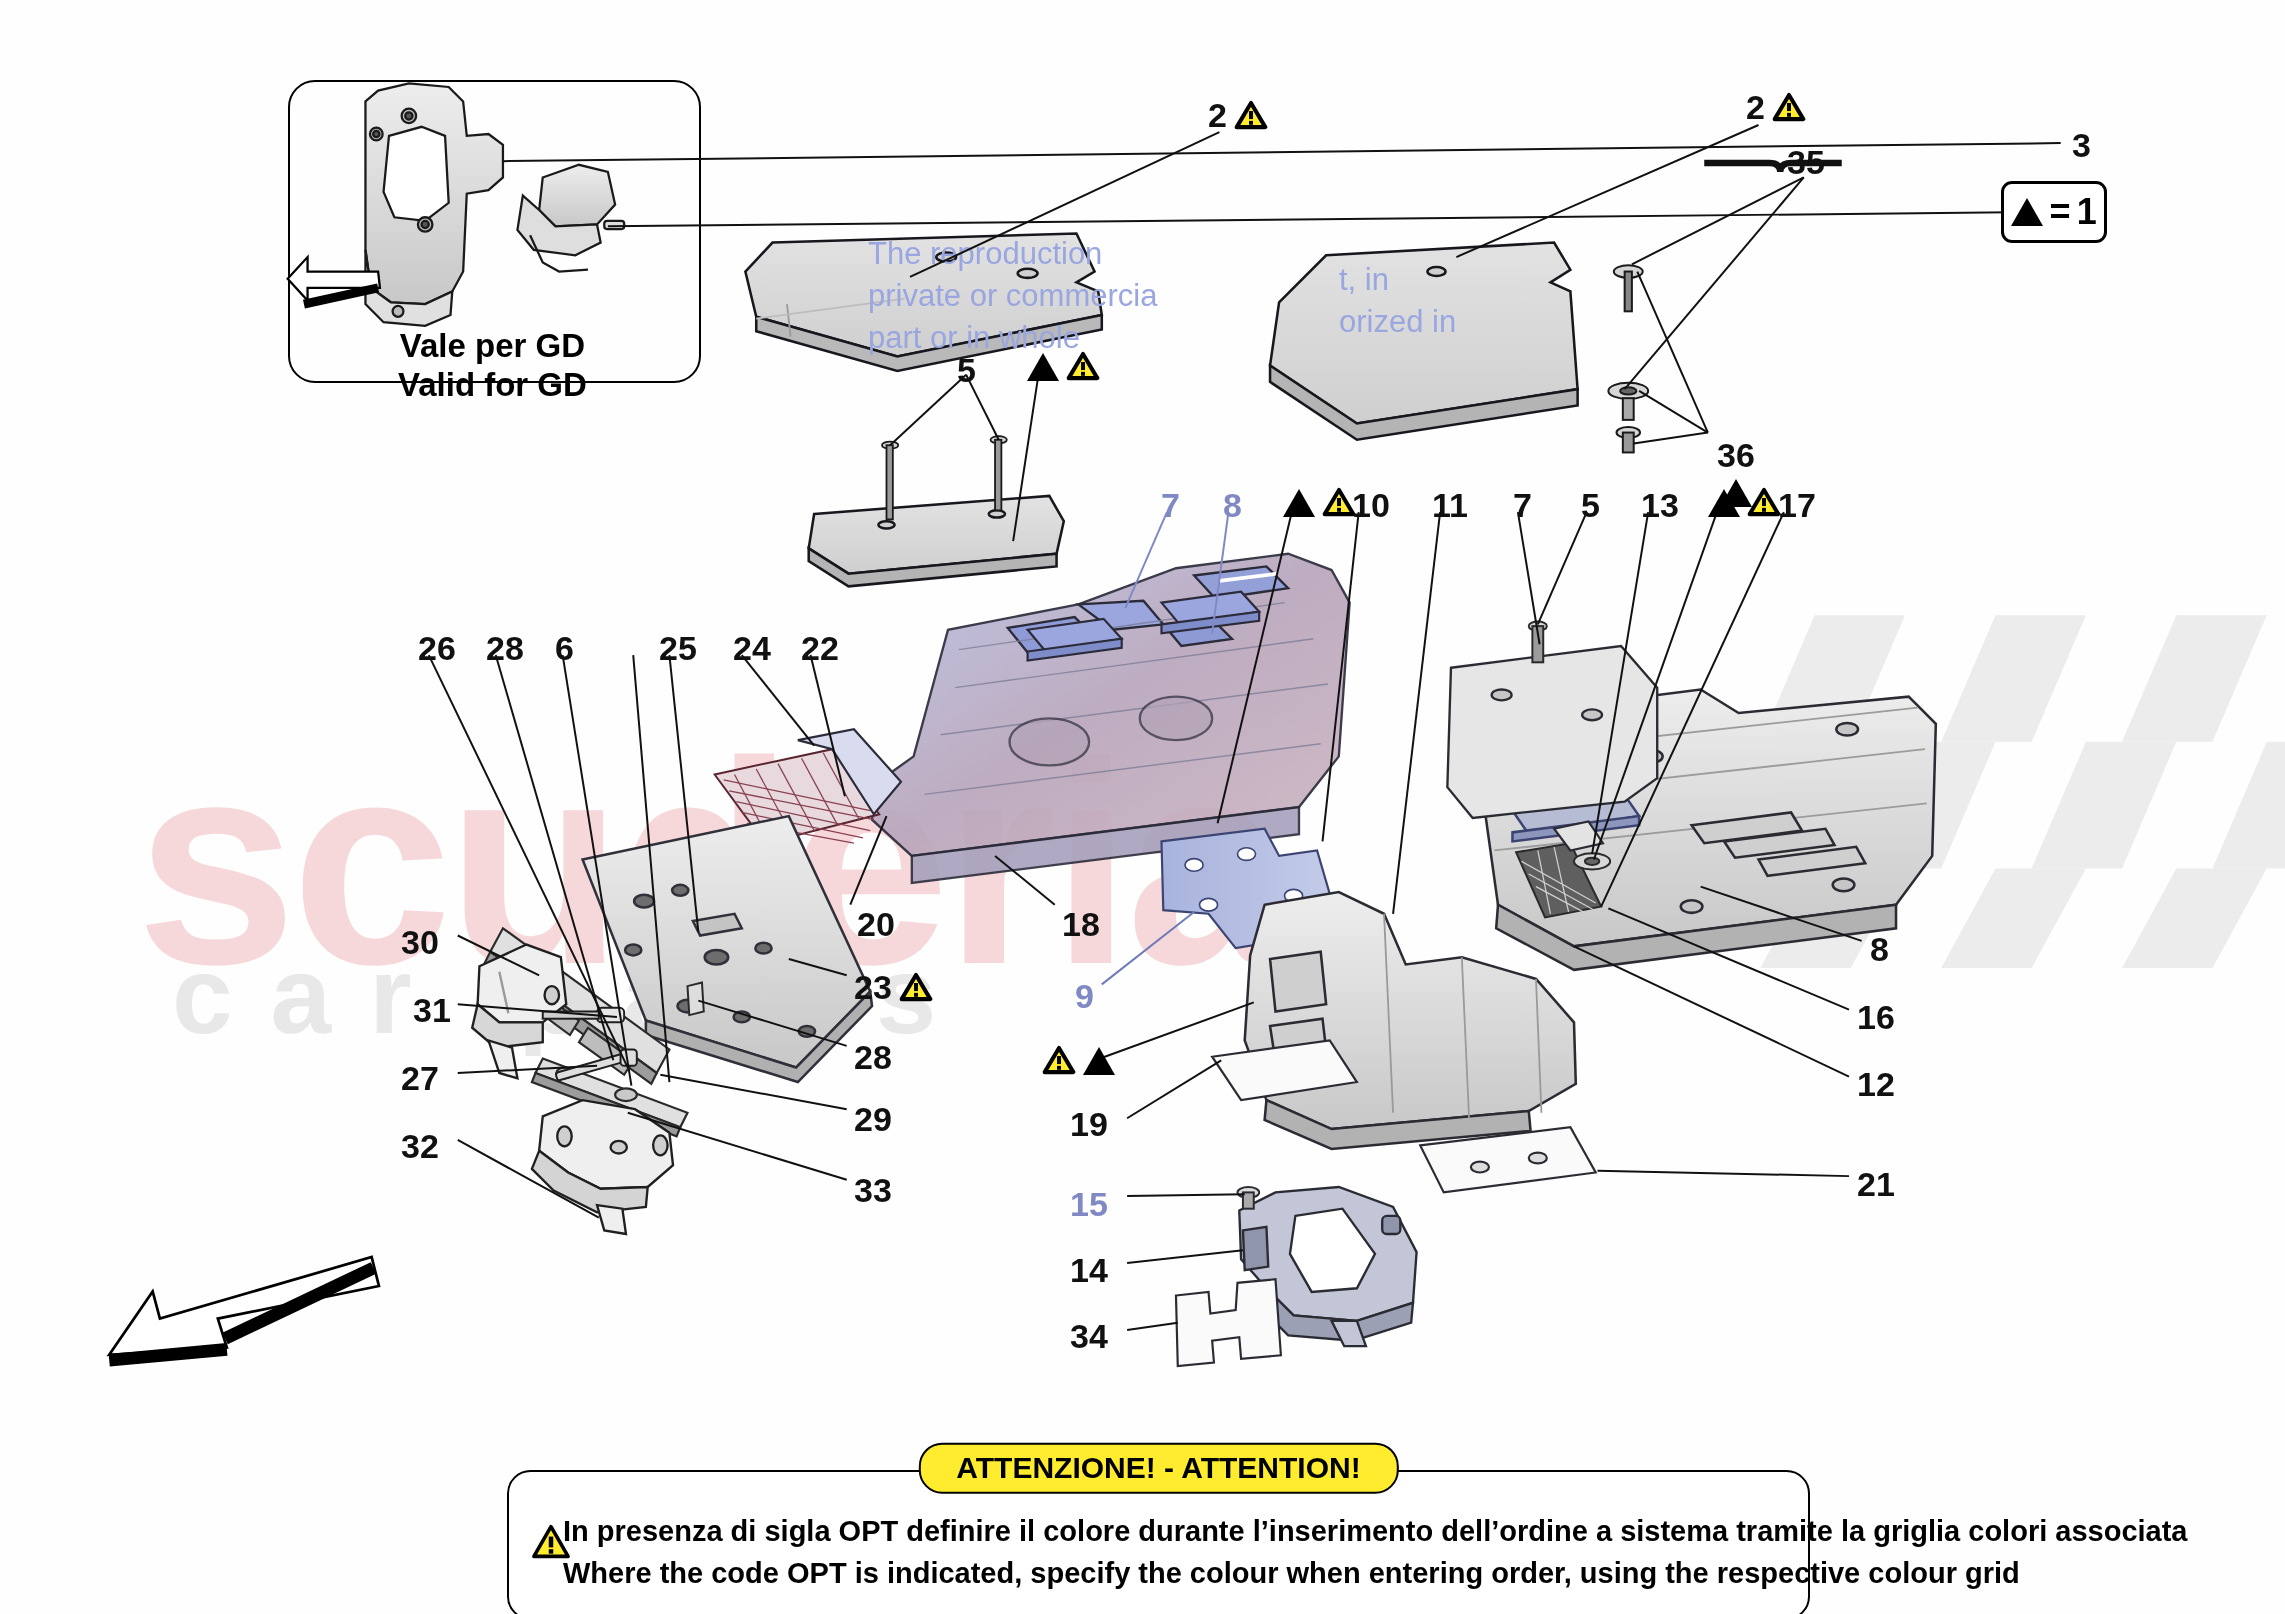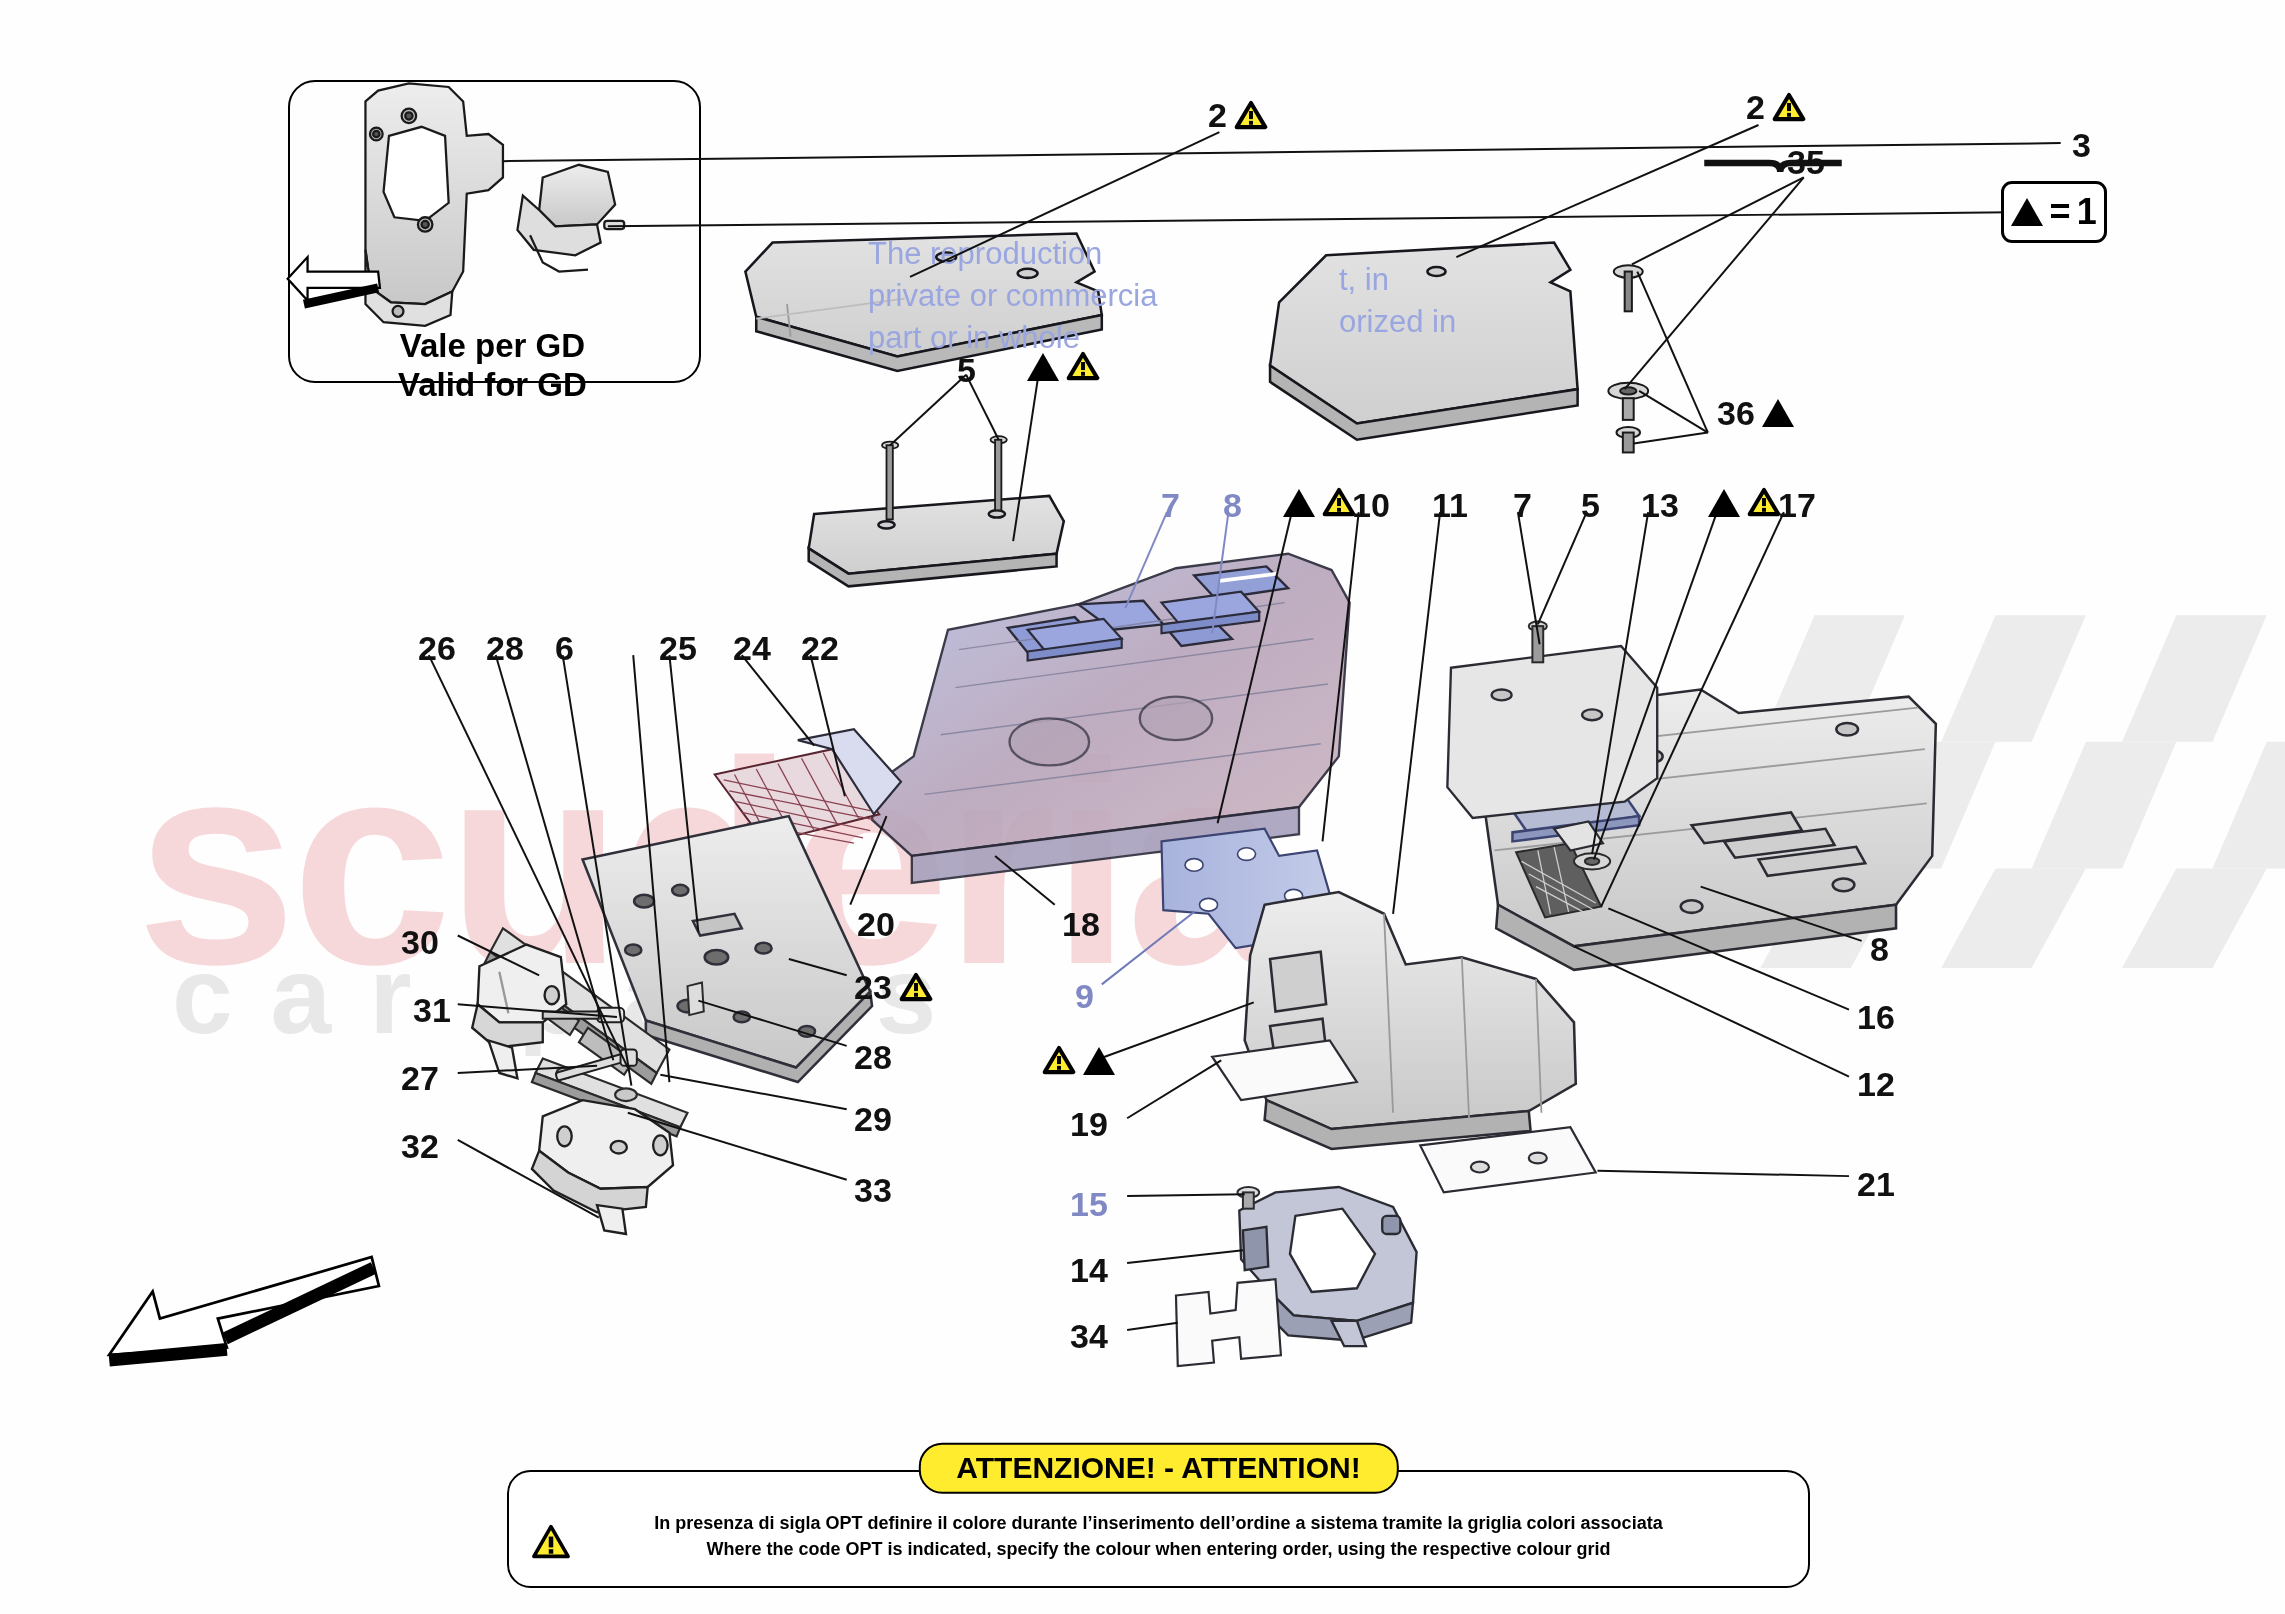--- a/index.html
+++ b/index.html
@@ -68,21 +68,21 @@
   .attn-wrap{position:absolute;left:507px;top:1470px;width:1303px;z-index:40;}
   .attn-box{
     border:2.7px solid #000;border-radius:23.5px;background:#fff;
     padding:38px 54px 23.5px 54px;text-align:center;
   }
   .attn-badge{
     position:absolute;left:50%;top:-1.8px;transform:translate(-50%,-50%);
     background:#ffec2e;border:2.7px solid #000;border-radius:23.5px;
     padding:5.4px 36px 7.2px 36px;font-size:30px;font-weight:bold;color:#000;white-space:nowrap;
   }
-  .attn-line{font-size:18px;font-weight:bold;color:#000;line-height:1.45;white-space:nowrap;}
+  .attn-line{font-size:29px;font-weight:bold;color:#000;line-height:1.45;white-space:nowrap;}
   .attn-icon{position:absolute;left:23.5px;top:54px;}
 
   
   .bigarrow{position:absolute;left:100px;top:1248px;z-index:25;}
 
   
   .wm-blue{
     position:absolute;color:#9aa6e0;font-size:31px;line-height:1.35;
     z-index:14;pointer-events:none;white-space:pre;
     font-family:"Liberation Sans",sans-serif;
@@ -529,21 +529,21 @@
       <div class="lbl row" style="left: 1027px; top: 351px;">
         <span class="tri"></span>
         <span class="warn">
           <svg width="34" height="31" viewBox="0 0 38 34">
             <path d="M19 3 L35 30 L3 30 Z" fill="#ffec2e" stroke="#000" stroke-width="4.5" stroke-linejoin="round"></path>
             <rect x="16.8" y="12" width="4.4" height="9" fill="#000"></rect>
             <rect x="16.8" y="23" width="4.4" height="4.4" fill="#000"></rect>
           </svg>
         </span>
       </div>
-      <div class="lbl row" style="left: 1717px; top: 396px;">
+      <div class="lbl row" style="left: 1717px; top: 438px; flex-direction: column;">
         <span>36</span>
         <span class="tri"></span>
       </div>
       <div class="lbl row blue" style="left: 1161px; top: 488px;">
         <span>7</span>
       </div>
       <div class="lbl row blue" style="left: 1223px; top: 488px;">
         <span>8</span>
       </div>
       <div class="lbl row" style="left: 1283px; top: 487px;">

